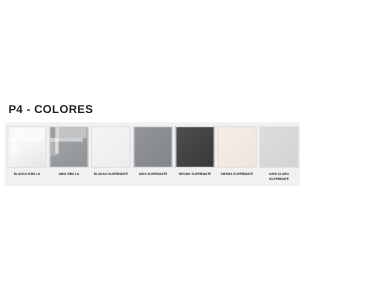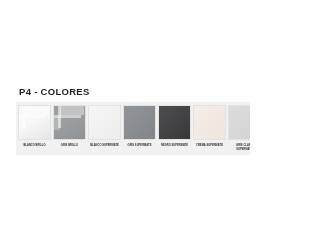--- a/index.html
+++ b/index.html
@@ -20,21 +20,21 @@
     position: absolute;
     left: 0;
     top: 0;
     width: 250px;
     height: 250px;
     background: #ffffff;
   }
 
   #content {
     position: absolute;
-    left: 16px;
+    left: 4px;
     top: 86px;
     width: 250px;
   }
 
   
   .title {
     font-size: 9.5px;
     font-weight: bold;
     color: #231f20;
     letter-spacing: 0.3px;

